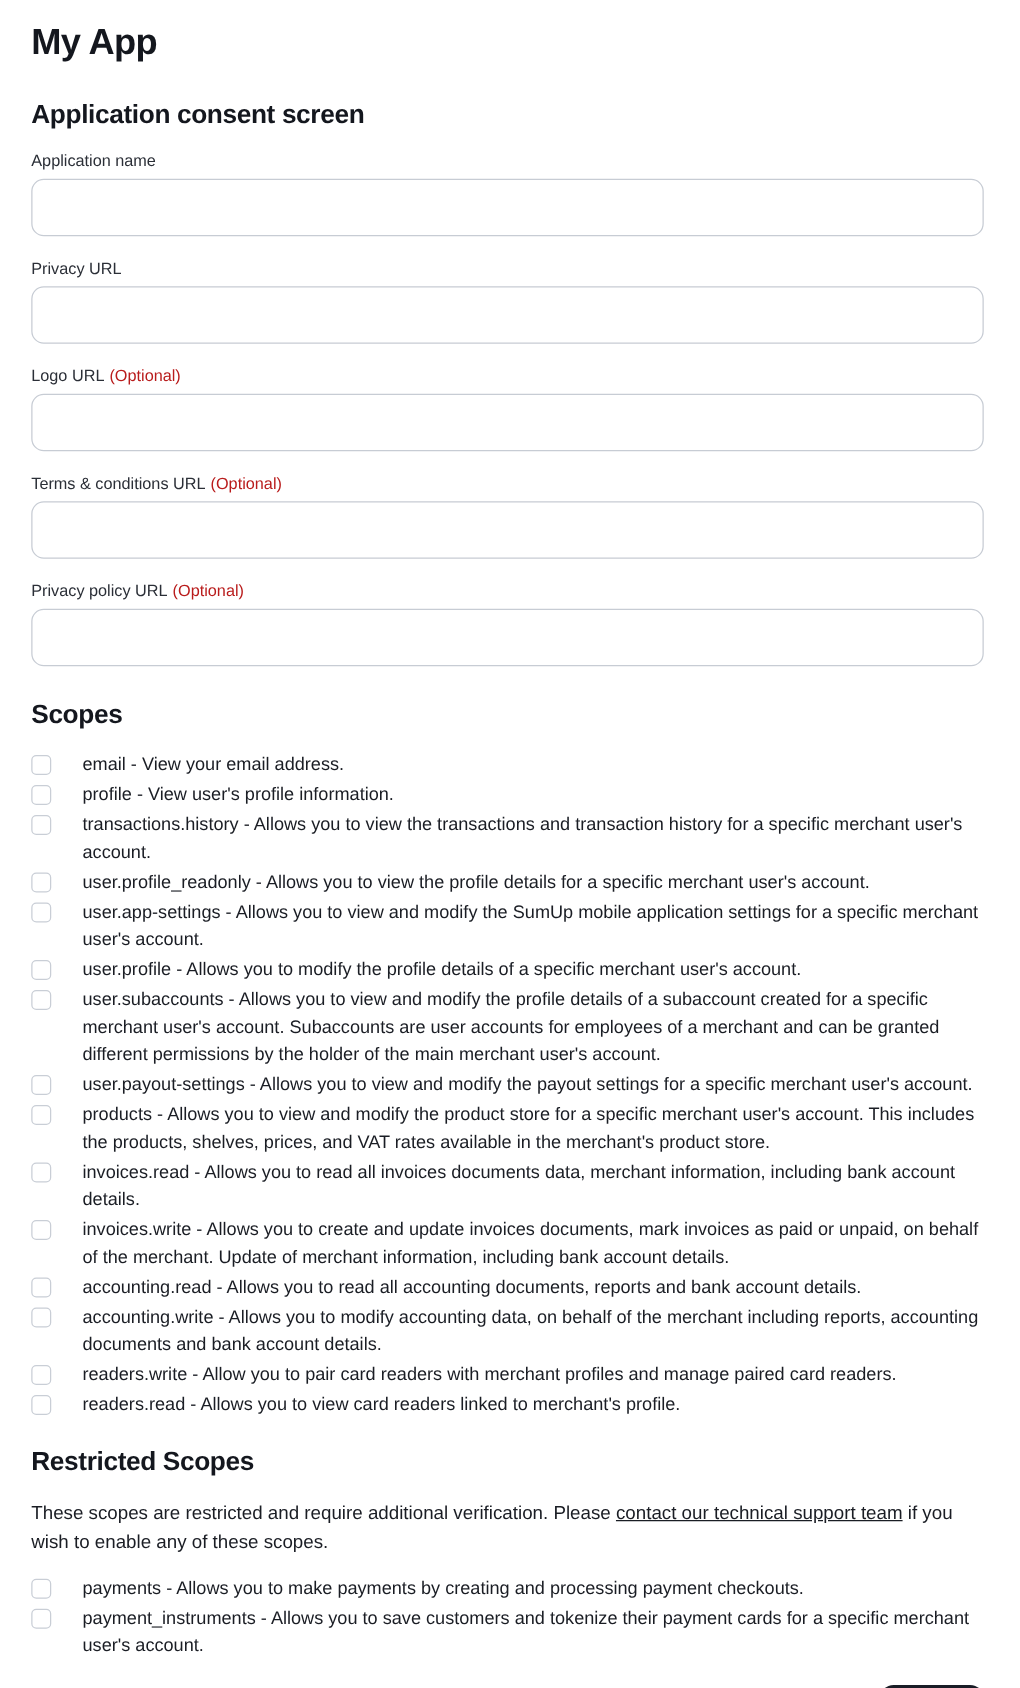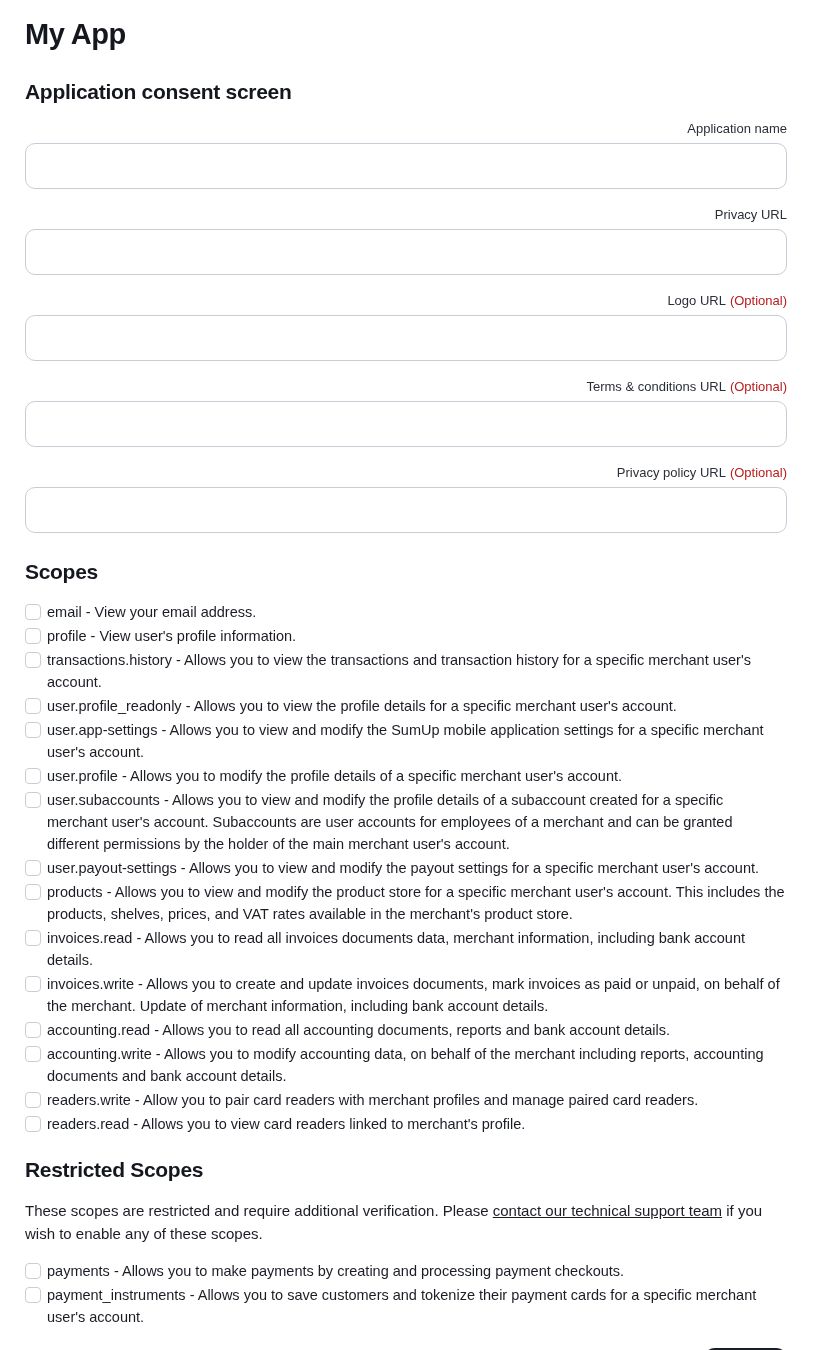--- a/index.html
+++ b/index.html
@@ -28,21 +28,20 @@
     margin-bottom: 17px;
   }
 
   
   .field { margin-bottom: 18px; }
   .field-label {
     font-size: 13px;
     line-height: 16px;
     color: #2b2f37;
     margin-bottom: 6px;
-    text-align: right;
   }
   .optional { color: #b91c1c; margin-left: 4px; }
   .text-input {
     display: block;
     width: 100%;
     height: 46px;
     border: 1px solid #c7ccd4;
     border-radius: 10px;
     background: #ffffff;
     font-family: "Liberation Sans", sans-serif;
@@ -50,21 +49,21 @@
     color: #181b22;
     padding: 0 14px;
     outline: none;
   }
 
   
   .scopes-section-heading { margin-top: 27px; margin-bottom: 13px; }
   .scope-row {
     display: flex;
     align-items: flex-start;
-    gap: 6px;
+    gap: 25px;
     margin-bottom: 2px;
     cursor: default;
   }
   .checkbox {
     appearance: none;
     -webkit-appearance: none;
     flex: 0 0 auto;
     width: 16px;
     height: 16px;
     margin-top: 3px;

